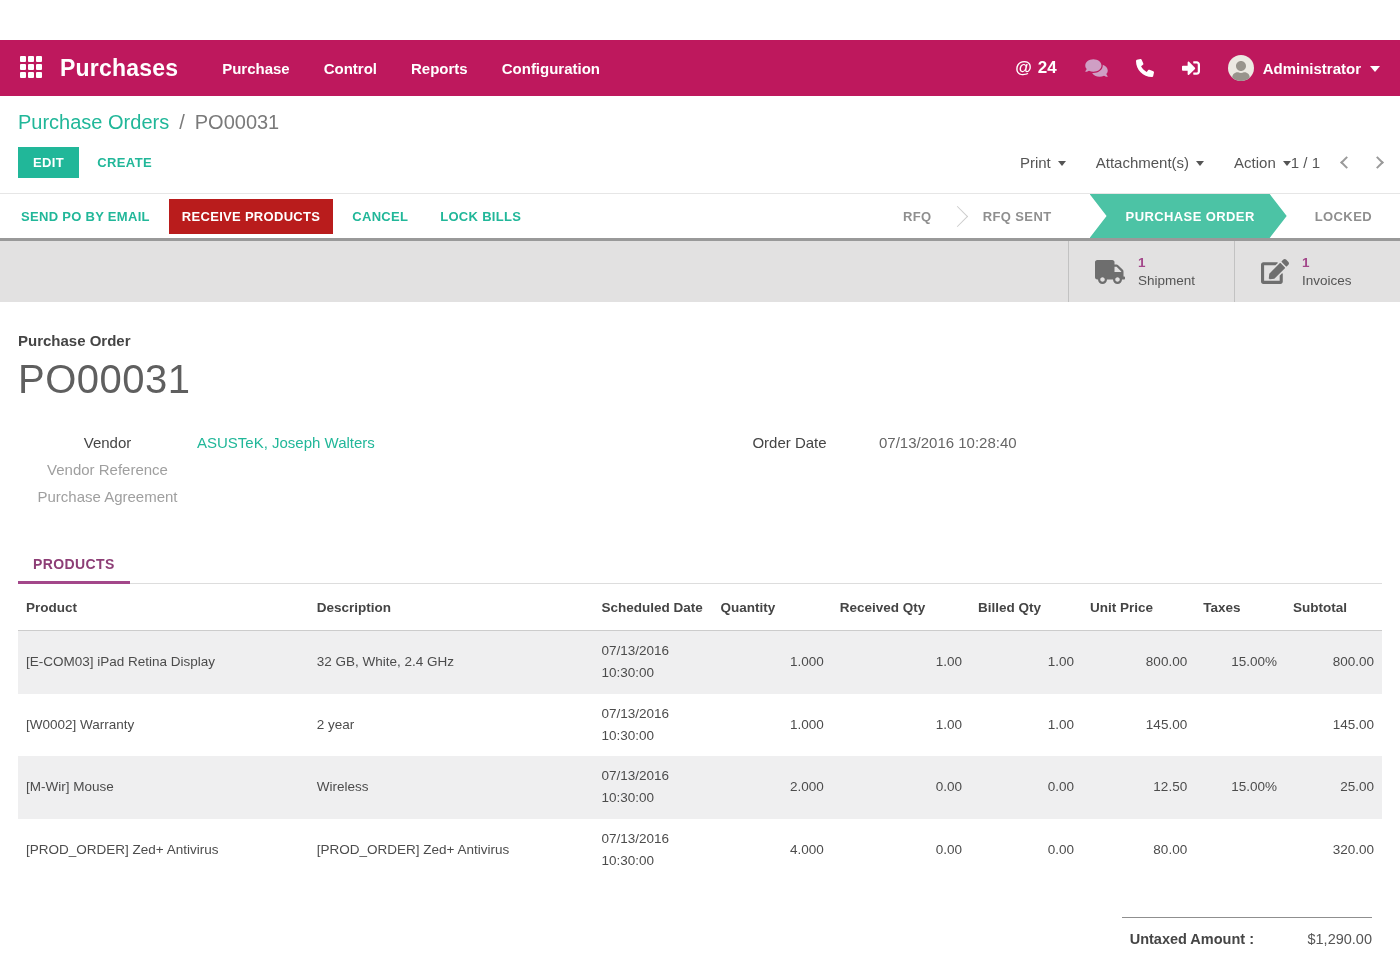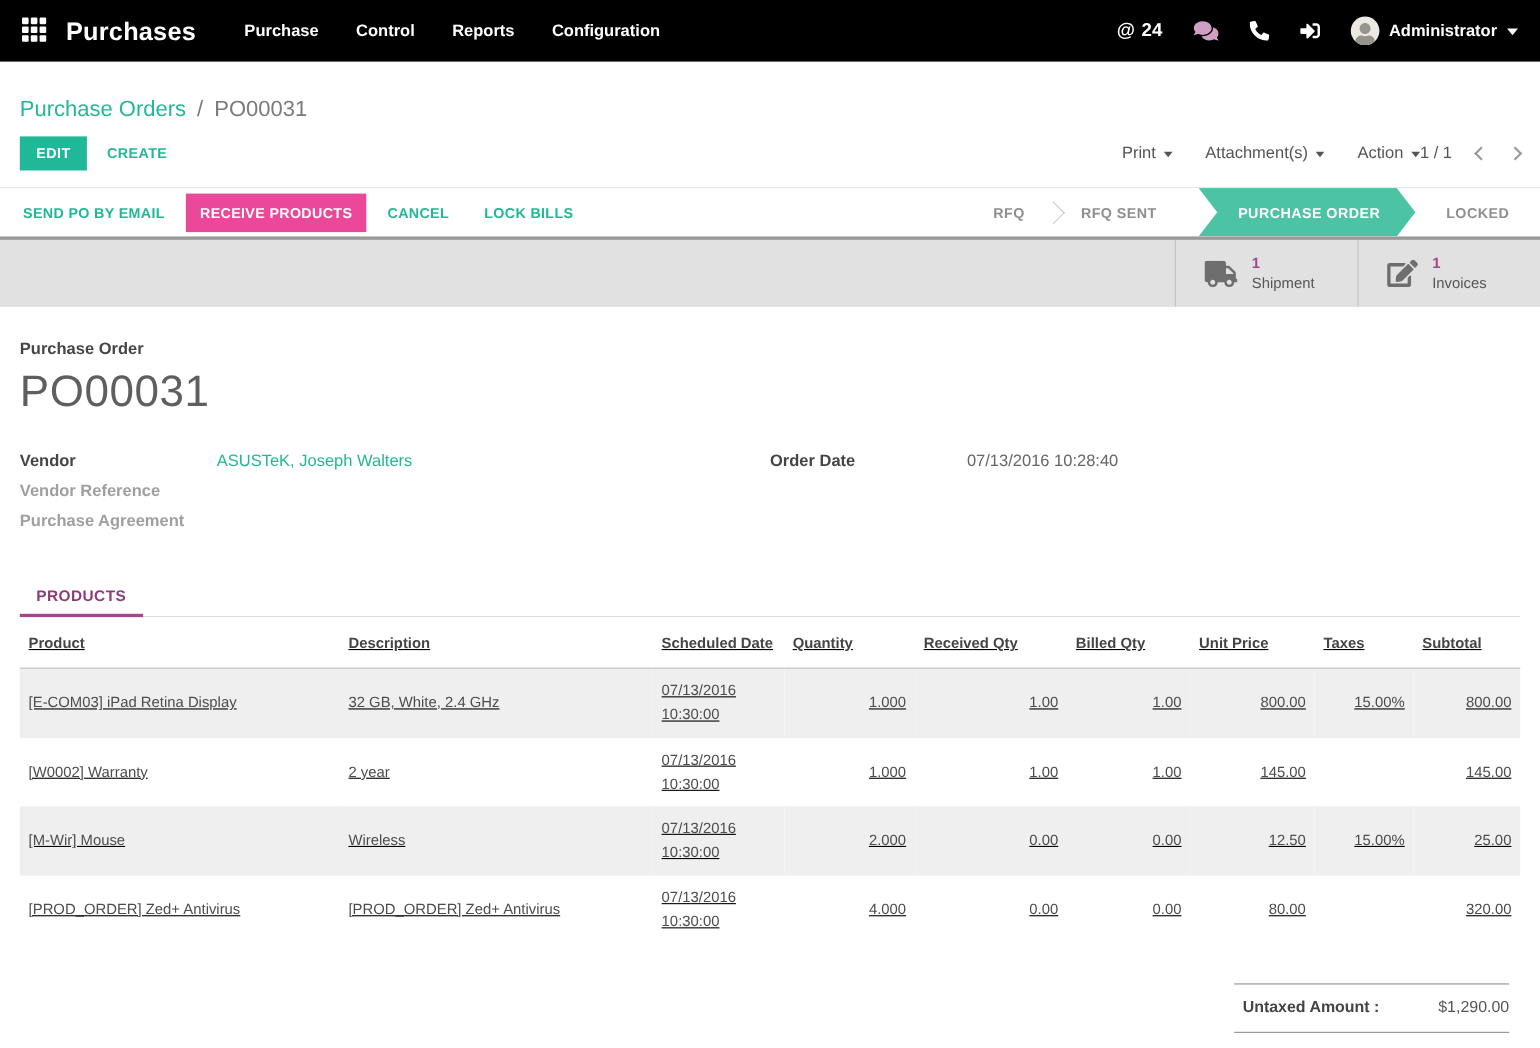--- a/index.html
+++ b/index.html
@@ -1,55 +1,55 @@
 <!DOCTYPE html>
 <html><head>
 <meta charset="utf-8">
 <style>
   * { margin:0; padding:0; box-sizing:border-box; }
   body { font-family:"Liberation Sans", sans-serif; background:#fff; }
   .screen { width:1400px; height:953px; position:relative; background:#fff; overflow:hidden; }
 
   
-  .topbar { height:56px; background:#000000; display:flex; align-items:center; padding:0 20px; color:#fff; }
+  .topbar { height:56px; background:#be185d; display:flex; align-items:center; padding:0 20px; color:#fff;margin-top:40px; }
   .apps-grid { width:24px; height:24px; display:grid; grid-template-columns:repeat(3,6px); grid-template-rows:repeat(3,6px); gap:2px; cursor:pointer; }
   .apps-grid i { background:#fff; border-radius:1px; }
   .app-title { font-size:23px; font-weight:bold; margin:0 44px 0 16px; letter-spacing:.2px; }
   .topbar-menu { display:flex; gap:34px; }
   .menu-item { font-size:15px; font-weight:600; cursor:pointer; }
   .topbar-right { margin-left:auto; display:flex; align-items:center; gap:28px; }
   .activity { display:flex; align-items:center; gap:6px; font-size:17px; font-weight:bold; cursor:pointer; }
   .tb-icon { display:inline-flex; align-items:center; cursor:pointer; }
   .tb-icon svg { display:block; }
   .user { display:flex; align-items:center; gap:9px; font-size:15px; font-weight:bold; cursor:pointer; }
   .avatar { width:26px; height:26px; border-radius:50%; background:#ece9e2; display:inline-flex; align-items:flex-end; justify-content:center; overflow:hidden; }
   .caret-down-w { width:0; height:0; border-left:5px solid transparent; border-right:5px solid transparent; border-top:6px solid #fff; margin-top:2px; }
 
   
-  .control-panel { padding:32px 18px 0; }
+  .control-panel { padding:15px 18px 0; }
   .breadcrumb { font-size:20px; display:flex; gap:10px; align-items:baseline; }
   .bc-parent { color:#21b799; cursor:pointer; text-decoration:none; }
   .bc-sep, .bc-current { color:#7a7a7a; }
   .cp-row { display:flex; align-items:center; margin:13px 0 15px; }
   .cp-left { display:flex; align-items:center; }
   .btn-primary { background:#21b799; color:#fff; border:none; padding:8px 15px; font-size:13px; font-weight:bold; letter-spacing:.4px; font-family:inherit; cursor:pointer; }
   .btn-link { background:none; border:none; color:#21b799; font-size:13px; font-weight:bold; letter-spacing:.4px; margin-left:18px; font-family:inherit; cursor:pointer; }
   .cp-center { flex:1; display:flex; justify-content:flex-end; gap:30px; }
   .dd { display:flex; align-items:center; gap:7px; color:#555; font-size:15px; cursor:pointer; }
   .dcaret { width:0; height:0; border-left:4px solid transparent; border-right:4px solid transparent; border-top:5px solid #555; margin-top:2px; }
   .cp-right { display:flex; align-items:center; gap:22px; color:#555; font-size:15px; }
   .chev { width:9px; height:9px; border-left:2px solid #9a9a9a; border-bottom:2px solid #9a9a9a; display:inline-block; cursor:pointer; }
   .chev.prev { transform:rotate(45deg); }
   .chev.next { transform:rotate(225deg); }
 
   
   .statusbar { border-top:1px solid #e6e6e6; height:45px; display:flex; align-items:stretch; padding-left:8px; }
   .sb-left { display:flex; align-items:center; gap:6px; }
   .sb-btn { background:none; border:none; color:#21b799; font-size:13px; font-weight:bold; letter-spacing:.3px; padding:10px 13px; font-family:inherit; cursor:pointer; }
-  .sb-btn.filled { background:#ec4899; color:#fff; }
+  .sb-btn.filled { background:#b91c1c; color:#fff; }
   .sb-right { margin-left:auto; display:flex; align-items:stretch; }
   .state-label { display:flex; align-items:center; padding:0 28px; color:#8f8f8f; font-size:13px; font-weight:bold; letter-spacing:.4px; cursor:pointer; }
   .chev-sep { width:15px; height:15px; border-top:1px solid #ccc; border-right:1px solid #ccc; transform:rotate(45deg); align-self:center; margin:0 -10px; }
   .state-arrow { display:flex; align-items:center; background:#4cc3a5; color:#fff; font-size:13px; font-weight:bold; letter-spacing:.4px; padding:0 32px 0 36px; margin-left:10px; cursor:pointer;
     clip-path:polygon(0 0, calc(100% - 17px) 0, 100% 50%, calc(100% - 17px) 100%, 0 100%, 17px 50%); }
 
   
   .stat-band { height:64px; background:#e2e1e1; border-top:3px solid #999; display:flex; justify-content:flex-end; }
   .stat-btn { width:166px; border-left:1px solid #c2c2c2; display:flex; align-items:center; gap:13px; padding-left:26px; cursor:pointer; }
   .stat-btn svg { flex:none; }
@@ -57,32 +57,32 @@
   .stat-count { color:#a3478a; font-weight:bold; }
   .stat-label { color:#555;text-align:center; }
 
   
   .sheet { padding:30px 18px 0; }
   .doc-type { font-size:15px; font-weight:bold; color:#454545; }
   .doc-name { font-size:40px; font-weight:400; color:#5f5f5f; margin:8px 0 32px; letter-spacing:.5px; }
   .fields { display:flex; }
   .fcol { width:50%; }
   .frow { display:flex; margin-bottom:10px; font-size:15px; align-items:baseline; }
-  .flabel { width:179px; color:#454545; font-weight:bold; flex:none; }
+  .flabel { width:179px; color:#454545; font-weight:normal; flex:none;text-align:center; }
   .flabel.muted { color:#9f9f9f; }
   .fvalue { color:#666; }
   .fvalue.link { color:#21b799; cursor:pointer; }
 
   
   .tabs { margin-top:30px; border-bottom:1px solid #ddd; display:flex; }
   .tab { padding:11px 15px 9px; font-size:14px; font-weight:bold; letter-spacing:.4px; color:#9b9b9b; cursor:pointer; border-bottom:3px solid transparent; margin-bottom:-1px; }
   .tab.active { color:#8d3e76; border-bottom-color:#a3478a; }
 
   
-  table { width:100%; border-collapse:collapse; margin-top:1px;text-decoration:underline; }
+  table { width:100%; border-collapse:collapse; margin-top:1px; }
   th { font-size:13.5px; color:#454545; font-weight:bold; text-align:left; padding:15px 8px; border-bottom:1px solid #ccc; }
   th.num { text-align:left; }
   td { font-size:13.5px; color:#4c4c4c; padding:9px 8px; vertical-align:middle; line-height:1.65; }
   td.num { text-align:right; }
   tr.odd td { background:#efeff0; }
   td.c-date { width:112px; }
 
   
   .totals { display:flex; justify-content:flex-end; margin-top:36px; padding-right:10px; }
   .totals-box { width:250px; }

